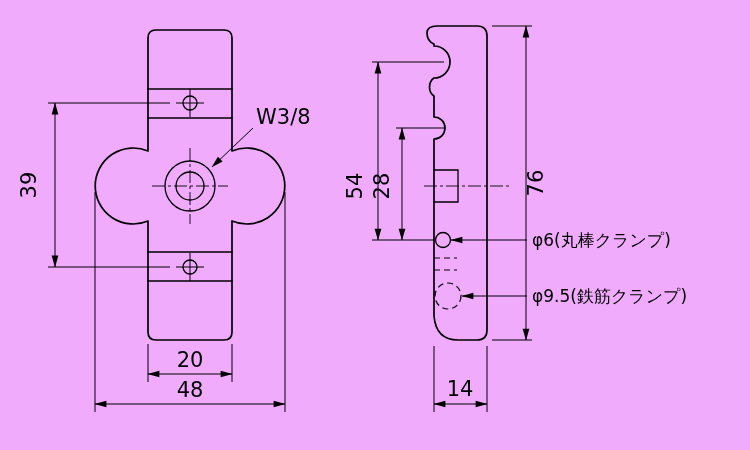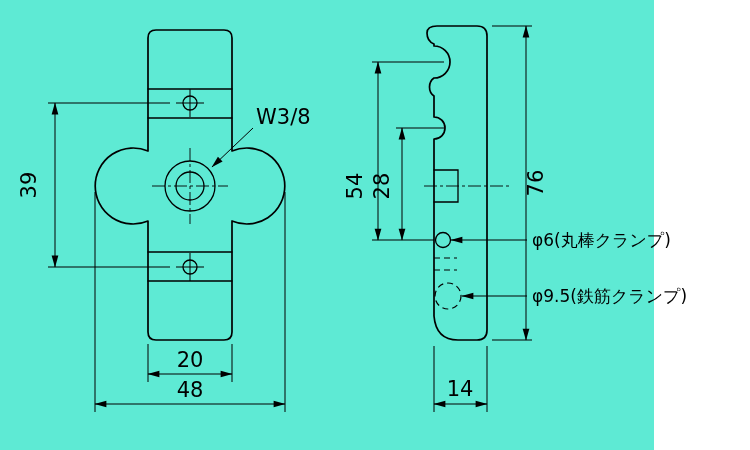--- a/index.html
+++ b/index.html
@@ -6,23 +6,23 @@
     margin: 0;
     padding: 0;
     background: #ffffff;
     width: 750px;
     height: 450px;
     overflow: hidden;
     font-family: "DejaVu Sans", sans-serif;
   }
   .canvas-wrap {
     position: relative;
-    width: 654px;
+    width: 750px;
     height: 450px;
-    background: #5eead4;
+    background: #f0abfc;
     text-align: right;
   }
   svg { display: block; }
 
   .outline  { fill: none; stroke: #000; stroke-width: 1.7; stroke-linejoin: round; stroke-linecap: round; }
   .detail   { fill: none; stroke: #000; stroke-width: 1.3; stroke-linecap: round; }
   .thin     { fill: none; stroke: #000; stroke-width: 1; }
   .dimline  { fill: none; stroke: #000; stroke-width: 1; }
   .extline  { fill: none; stroke: #000; stroke-width: 1; }
   .center   { fill: none; stroke: #000; stroke-width: 0.9; stroke-dasharray: 13 3 3 3; }

